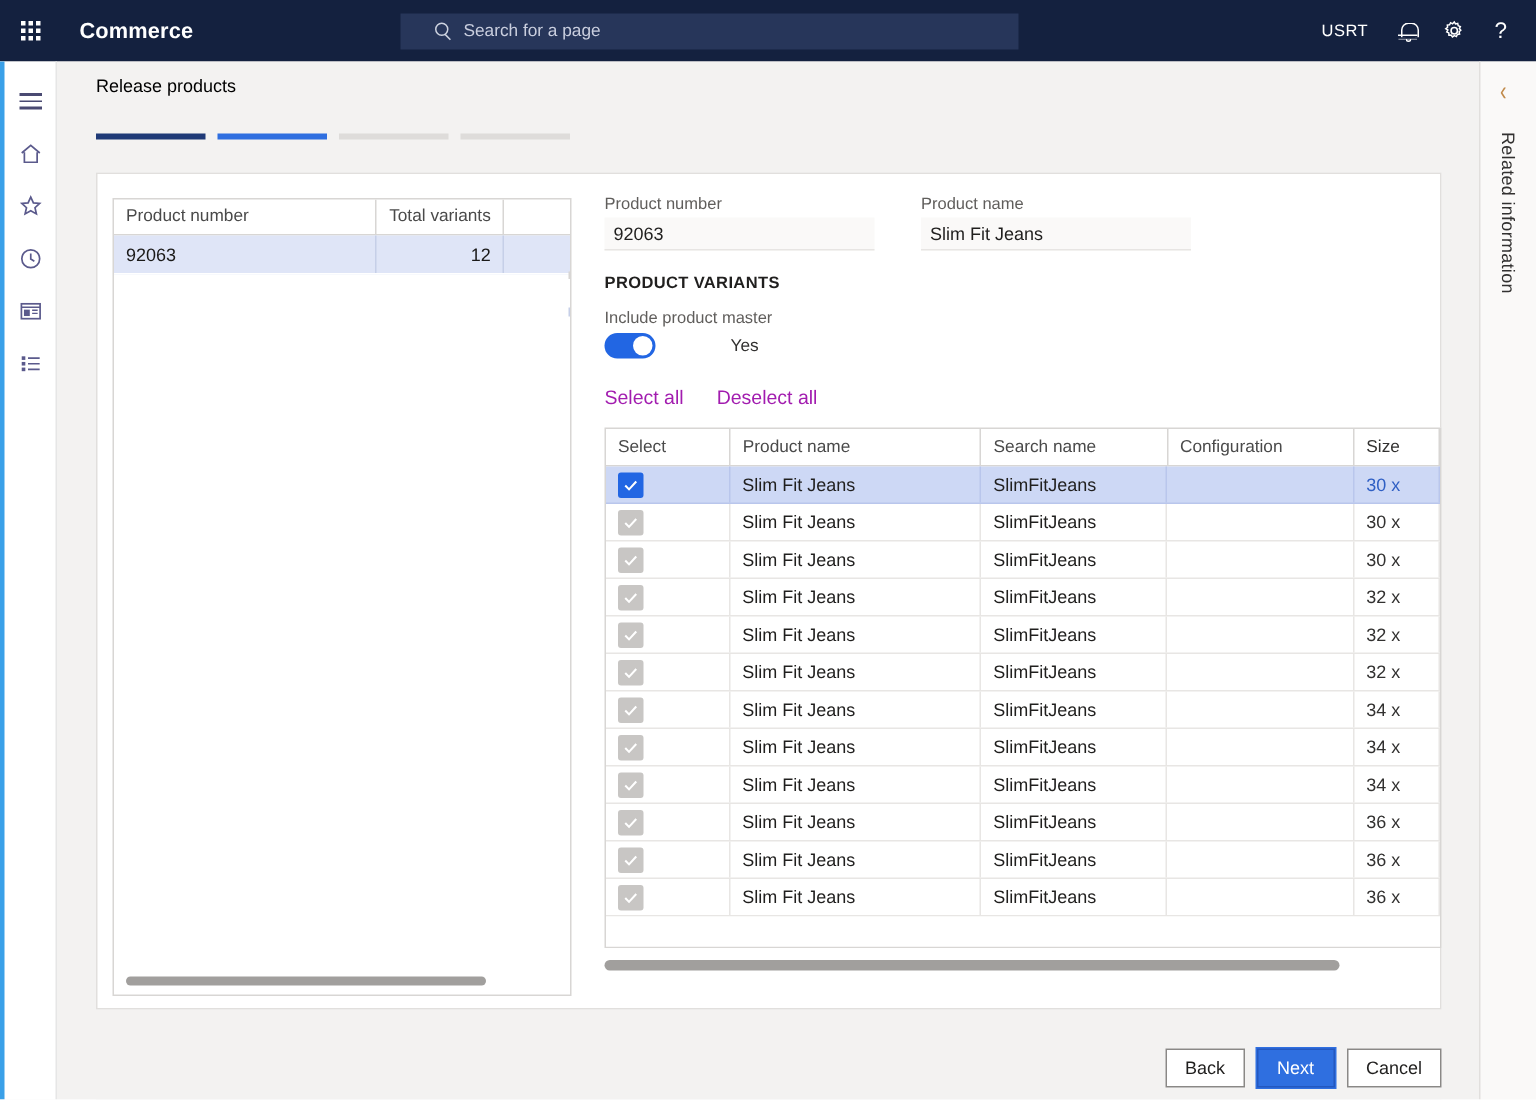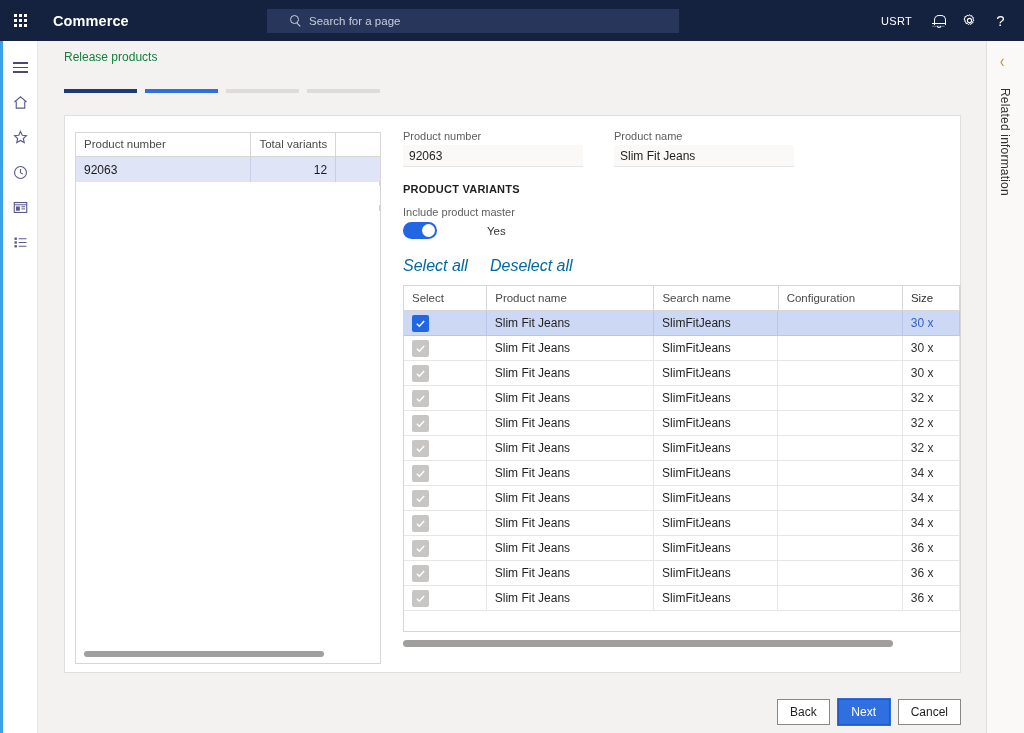--- a/index.html
+++ b/index.html
@@ -124,21 +124,21 @@
   }
 
   
   .content {
     position: absolute; left: 38px; top: 41px;
     width: 948px; height: 692px;
     background: #f3f2f1;
   }
   .breadcrumb {
     position: absolute; left: 26px; top: 9px;
-    font-size: 12px; color: #15803d;
+    font-size: 12px; color: #000000;
   }
   .steps {
     position: absolute; left: 26px; top: 48px;
     display: flex; gap: 8px;
   }
   .step { width: 73px; height: 4px; }
   .page-title {
     position: absolute; left: 25px; top: 56px;
     font-size: 17.5px; color: #3b3a39; font-weight: normal;
   }
@@ -238,21 +238,21 @@
     content: ""; position: absolute; right: 2px; top: 2px;
     width: 13px; height: 13px; border-radius: 50%; background: #fff;
   }
   .toggle-text { font-size: 11.5px; color: #323130; margin-left: 39px; }
 
   .links {
     position: absolute; left: 0px; top: 127px;
     display: flex; gap: 22px;
   }
   .link {
-    font-size: 16px; color: #0369a1; cursor: pointer; font-style: italic;
+    font-size: 13px; color: #a21caf; cursor: pointer;
   }
 
   
   .vtable {
     position: absolute; left: 0px; top: 155px;
     width: 558px; height: 347px;
     border: 1px solid #d8d6d4;
     background: #ffffff;
     overflow: hidden;
   }

